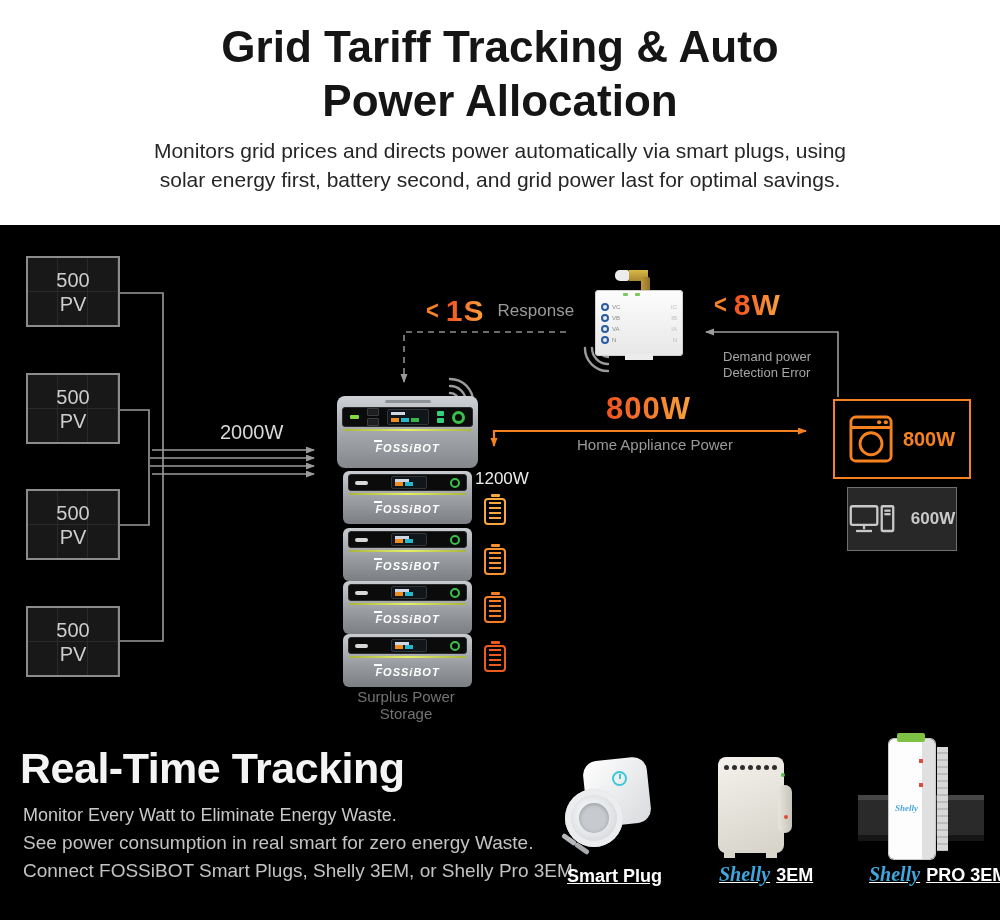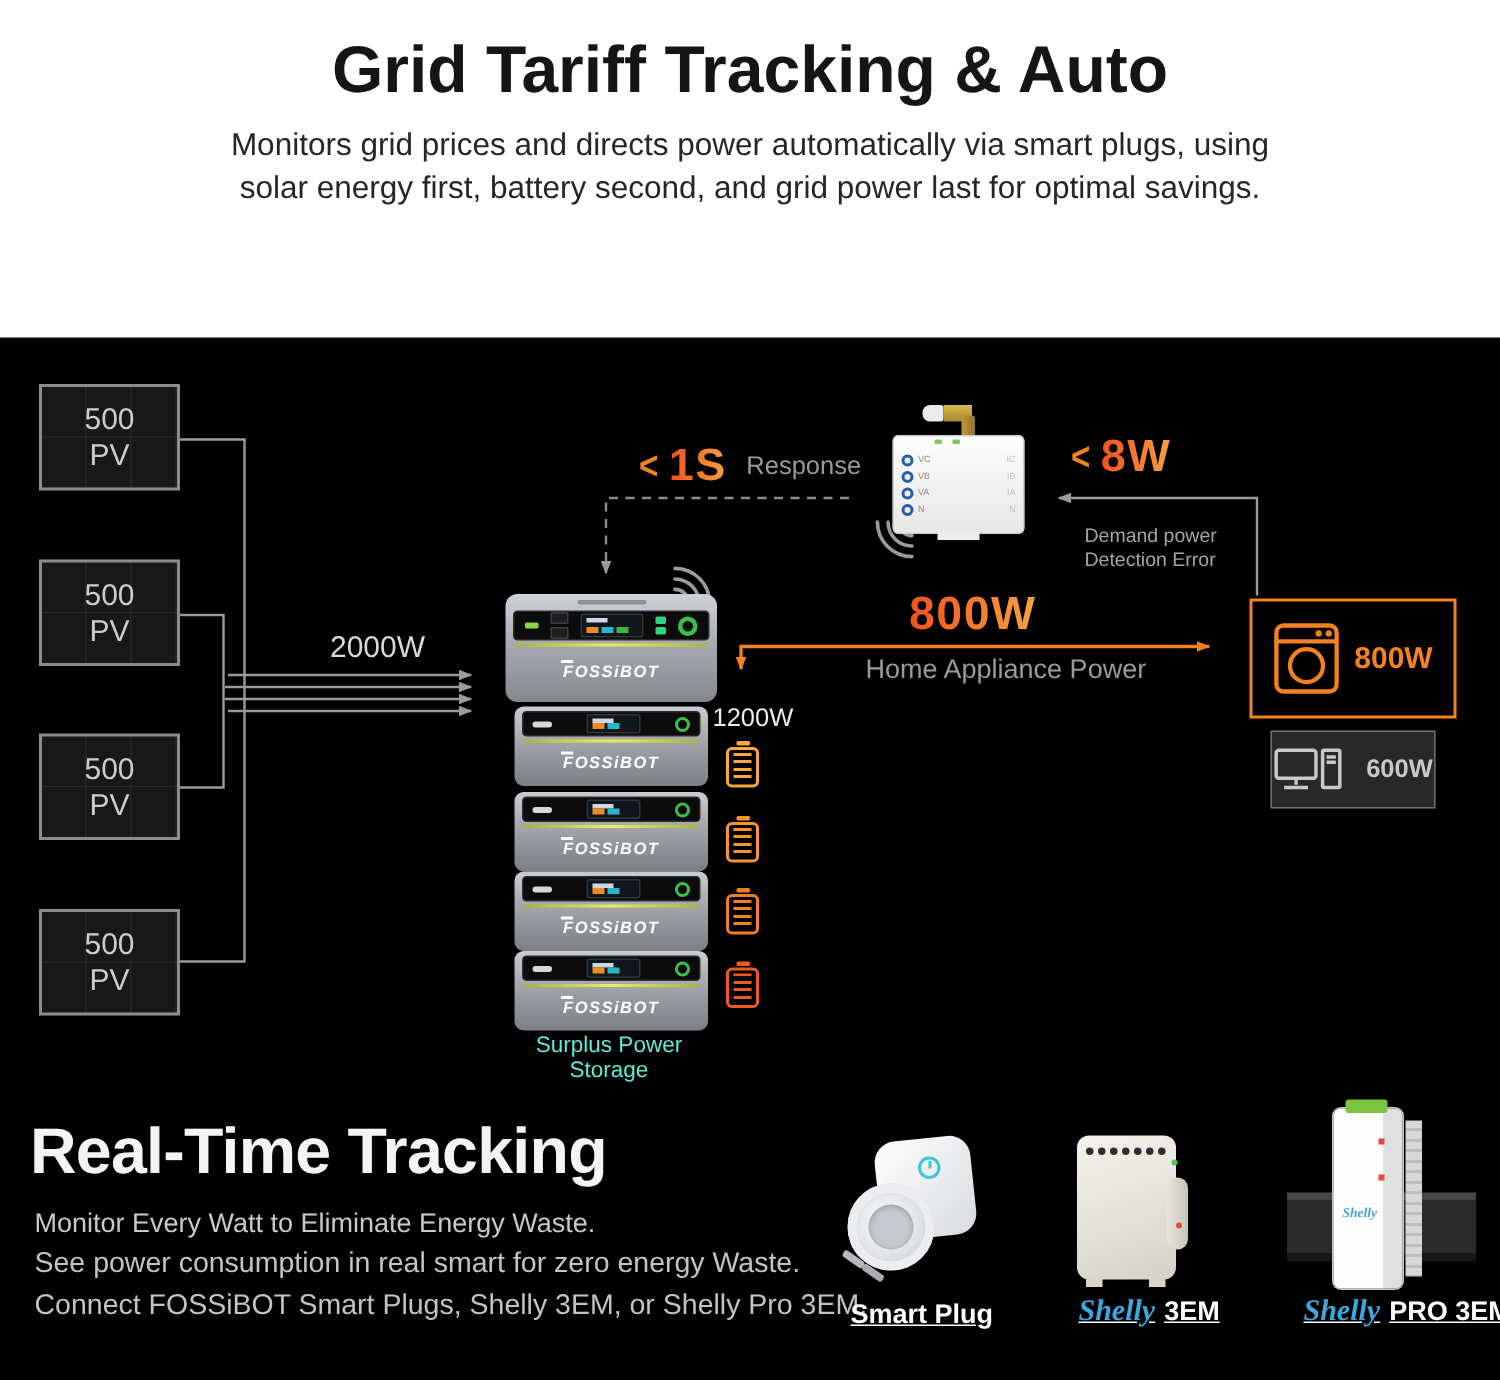--- a/index.html
+++ b/index.html
@@ -40,23 +40,23 @@
       -webkit-background-clip:text;background-clip:text;color:transparent;}
   .ann .cap{font-size:17px;color:#9a9a9a;margin-left:6px;}
   .resp{left:426px;top:294px;}
   .det{left:714px;top:288px;}
   .det-cap{position:absolute;left:723px;top:333px;font-size:13px;line-height:16px;color:#a5a5a5;margin-top:16px;}
   .det-cap span{display:block;}
 
   .app-val{position:absolute;left:606px;top:391px;font-size:31px;font-weight:700;letter-spacing:1px;
       background:linear-gradient(90deg,#f1511f,#f9a23c);
       -webkit-background-clip:text;background-clip:text;color:transparent;}
-  .app-cap{position:absolute;left:577px;top:436px;font-size:18px;color:#9a9a9a;}
+  .app-cap{position:absolute;left:577px;top:436px;font-size:15px;color:#9a9a9a;}
   .lbl-1200{position:absolute;left:475px;top:469px;font-size:17px;color:#ececec;}
-  .lbl-storage{position:absolute;left:331px;top:688px;width:150px;text-align:center;font-size:15px;color:#5eead4;}
+  .lbl-storage{position:absolute;left:331px;top:688px;width:150px;text-align:center;font-size:15px;color:#737373;}
 
   
   .meter-wrap{position:absolute;left:592px;top:264px;width:98px;height:98px;}
   .ant-tip{position:absolute;left:23px;top:6px;width:14px;height:11px;background:#ececec;border-radius:5px 2px 2px 5px;}
   .ant-rod{position:absolute;left:37px;top:6px;width:19px;height:11px;background:linear-gradient(180deg,#d9b84a,#a8862e);}
   .ant-elbow{position:absolute;left:49px;top:13px;width:9px;height:15px;background:linear-gradient(90deg,#c19a38,#8f712a);border-radius:2px;}
   .meter-body{position:absolute;left:3px;top:26px;width:88px;height:66px;border-radius:4px;
       background:linear-gradient(180deg,#fdfdfd,#e7e7e8);box-shadow:inset 0 0 0 1px #cfcfcf;}
   .mled{position:absolute;top:3px;width:5px;height:3px;background:#7bc95e;border-radius:1px;}
   .mled.l1{left:28px}.mled.l2{left:40px}
@@ -106,21 +106,21 @@
   .batt{position:absolute;left:484px;width:22px;}
   .batt .cap{width:9px;height:3px;margin:0 auto 1px;border-radius:1px;background:currentColor;}
   .batt .body{height:27px;border:2px solid currentColor;border-radius:4px;padding:2px 3px;box-sizing:border-box;}
   .batt .fill{height:100%;background:repeating-linear-gradient(180deg,currentColor 0 2px,transparent 2px 5px);}
   .b1{top:494px;color:#f9a83f}.b2{top:544px;color:#f79330}.b3{top:592px;color:#f47d27}.b4{top:641px;color:#ef5a21}
 
   
   .acard{position:absolute;display:flex;align-items:center;justify-content:center;box-sizing:border-box;}
   .box800{left:833px;top:399px;width:138px;height:80px;border:2px solid #f6821f;gap:10px;}
   .box800 .pw{color:#f6821f;font-size:20px;font-weight:700;}
-  .box600{left:847px;top:487px;width:110px;height:52px;background:#282828;border:1px solid #6f6f6f;gap:16px;}
+  .box600{left:847px;top:487px;width:110px;height:64px;background:#282828;border:1px solid #6f6f6f;gap:16px;}
   .box600 .pw{color:#c9c9c9;font-size:17px;font-weight:700;}
   .box300{left:857px;top:557px;width:89px;height:52px;background:#1d1d1d;border:1px solid #474747;gap:8px;}
   .box300 .pw{color:#8b8b8b;font-size:14px;font-weight:700;}
   .acard svg{display:block;}
 
   
   .rt-head{position:absolute;left:20px;top:744px;font-size:43px;font-weight:700;color:#f4f4f4;letter-spacing:-0.5px;}
   .rt-sub{position:absolute;left:23px;top:805px;font-size:18px;color:#c9c9c9;}
   .rt-body{position:absolute;left:23px;top:829px;font-size:19px;line-height:28px;color:#c3c3c3;}
   .rt-body span{display:block;}
@@ -174,20 +174,21 @@
   .lab3{left:869px;top:863px;}
 </style>
 </head>
 <body>
 
 <div class="page">
 
   <header class="hero">
     <h1>
       <span>Grid Tariff Tracking &amp; Auto</span>
+      <span>Power Allocation</span>
     </h1>
     <p>
       <span>Monitors grid prices and directs power automatically via smart plugs, using</span>
       <span>solar energy first, battery second, and grid power last for optimal savings.</span>
     </p>
   </header>
 
   <svg class="wires" width="1000" height="920" viewBox="0 0 1000 920">
     <defs>
       <marker id="ar-g" markerWidth="10" markerHeight="8" refX="8" refY="3.5" orient="auto-start-reverse" markerUnits="userSpaceOnUse">

